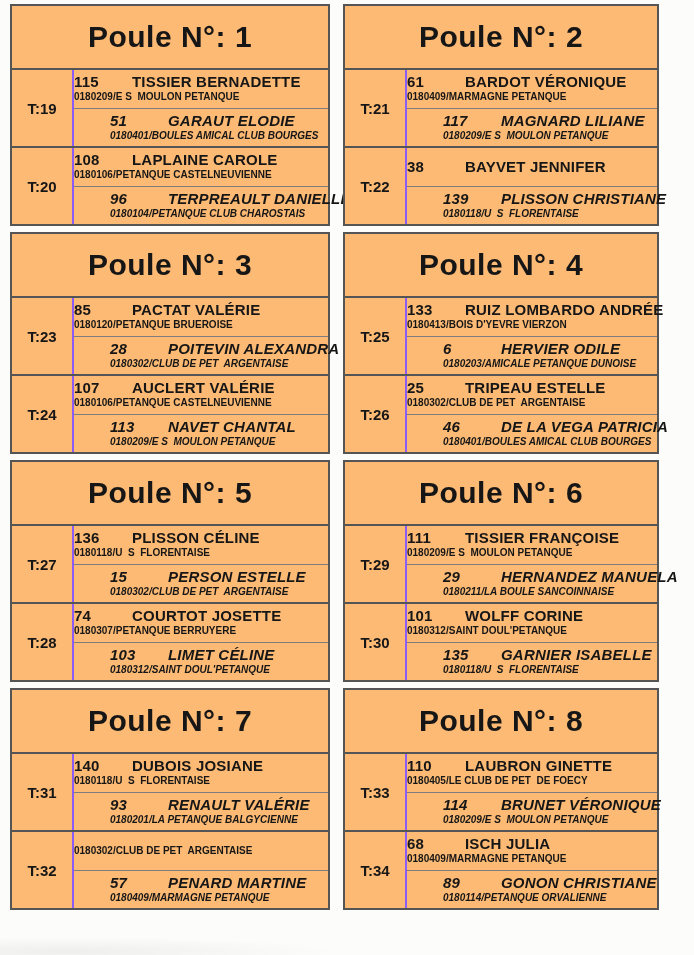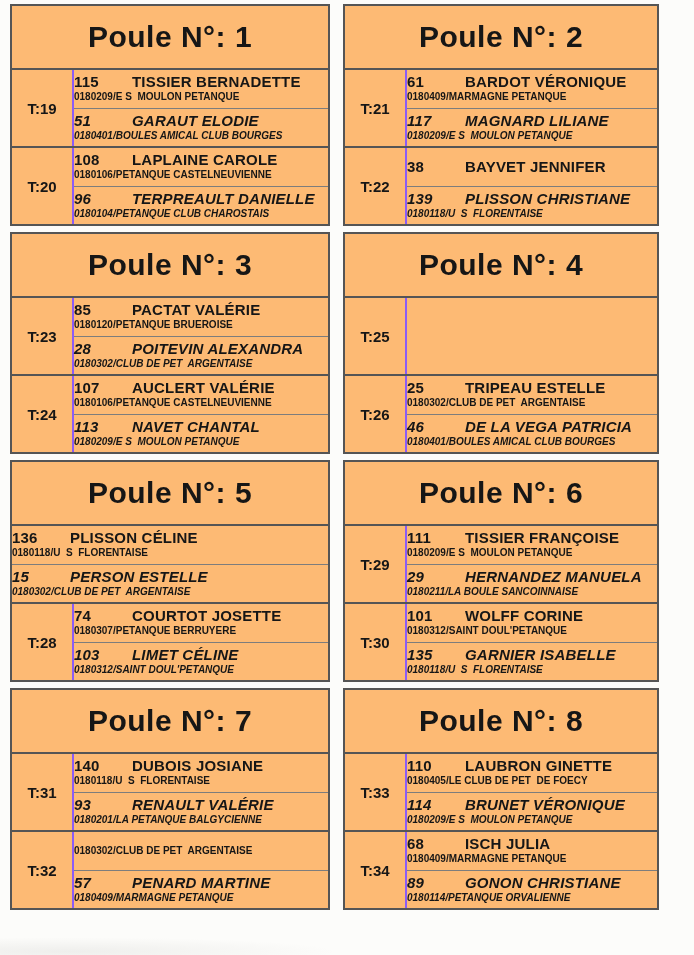--- a/index.html
+++ b/index.html
@@ -87,21 +87,21 @@
   .team-club {
     text-align: left;
     font-weight: bold;
     font-size: 10px;
     line-height: 12px;
     margin-top: 1px;
     white-space: pre;
   }
   
   .team:nth-child(2) .team-line,
-  .team:nth-child(2) .team-club { font-style: italic; }
+  .team:nth-child(2) .team-club { font-style: italic; margin-left: 36px; }
 </style>
 </head>
 <body>
 
 <div class="sheet">
   <div class="pools-grid">
       <div class="pool">
     <div class="pool-header">Poule N°: 1</div>
     <div class="match-row">
       <div class="terrain-cell">T:19</div>
@@ -220,20 +220,36 @@
           </div>
           <div class="team-club">0180209/E S  MOULON PETANQUE</div>
         </div>
       </div>
     </div>
   </div>
       <div class="pool">
     <div class="pool-header">Poule N°: 4</div>
     <div class="match-row">
       <div class="terrain-cell">T:25</div>
+      <div class="teams-cell">
+        <div class="team">
+          <div class="team-line">
+            <span class="team-number">133</span>
+            <span class="team-name">RUIZ LOMBARDO ANDRÉE</span>
+          </div>
+          <div class="team-club">0180413/BOIS D'YEVRE VIERZON</div>
+        </div>
+        <div class="team">
+          <div class="team-line">
+            <span class="team-number">6</span>
+            <span class="team-name">HERVIER ODILE</span>
+          </div>
+          <div class="team-club">0180203/AMICALE PETANQUE DUNOISE</div>
+        </div>
+      </div>
     </div>
     <div class="match-row">
       <div class="terrain-cell">T:26</div>
       <div class="teams-cell">
         <div class="team">
           <div class="team-line">
             <span class="team-number">25</span>
             <span class="team-name">TRIPEAU ESTELLE</span>
           </div>
           <div class="team-club">0180302/CLUB DE PET  ARGENTAISE</div>
@@ -244,20 +260,21 @@
             <span class="team-name">DE LA VEGA PATRICIA</span>
           </div>
           <div class="team-club">0180401/BOULES AMICAL CLUB BOURGES</div>
         </div>
       </div>
     </div>
   </div>
       <div class="pool">
     <div class="pool-header">Poule N°: 5</div>
     <div class="match-row">
+      <div class="terrain-cell">T:27</div>
       <div class="teams-cell">
         <div class="team">
           <div class="team-line">
             <span class="team-number">136</span>
             <span class="team-name">PLISSON CÉLINE</span>
           </div>
           <div class="team-club">0180118/U  S  FLORENTAISE</div>
         </div>
         <div class="team">
           <div class="team-line">

